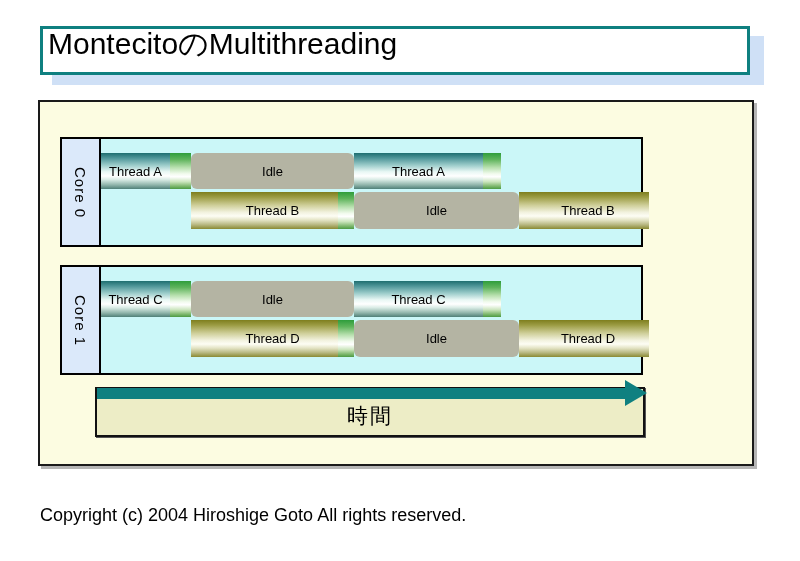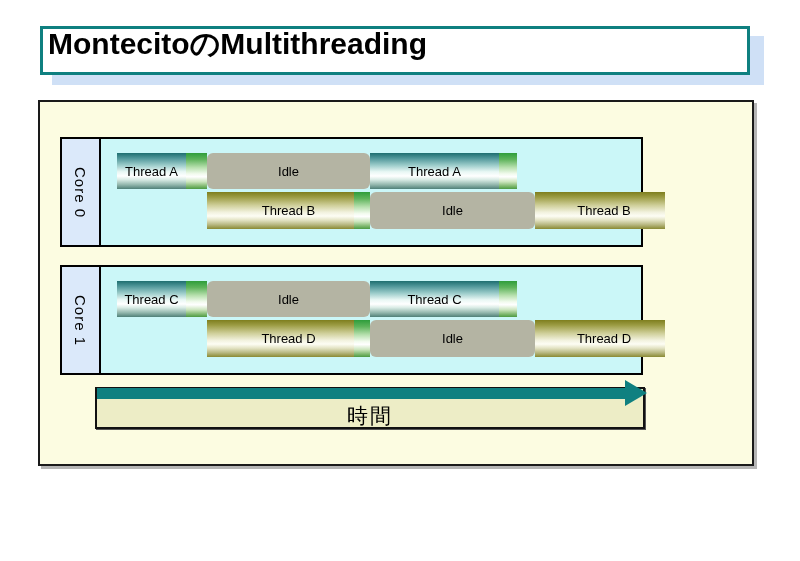--- a/index.html
+++ b/index.html
@@ -11,21 +11,21 @@
   .title-shadow{
     position:absolute;left:52px;top:36px;width:712px;height:49px;
     background:#cfe0f6;
   }
   .title-box{
     position:absolute;left:40px;top:26px;width:710px;height:49px;
     background:#ffffff;border:3px solid #0f8080;box-sizing:border-box;
     display:flex;align-items:center;
   }
   .title-text{
-    margin:0;padding:0 0 12px 5px;font-size:30px;font-weight:700;
+    margin:0;padding:0 0 12px 5px;font-size:30px;font-weight:400;
     letter-spacing:0px;white-space:nowrap;text-align:right;
   }
   
   .board{
     position:absolute;left:38px;top:100px;width:716px;height:366px;
     background:#fcfce1;border:2px solid #1a1a1a;box-sizing:border-box;
     box-shadow:3px 3px 0 rgba(120,120,120,.55);
   }
   .core-panel{
     position:absolute;left:20px;width:583px;height:110px;
@@ -35,21 +35,21 @@
   .core-panel.core-1{top:163px;}
   .core-label{
     position:absolute;left:0;top:0;bottom:0;width:37px;
     background:#dbe9fa;border-right:2px solid #000;
     display:flex;align-items:center;justify-content:center;
   }
   .core-label span{
     transform:rotate(90deg);white-space:nowrap;font-size:15px;letter-spacing:1px;
   }
   .lane{position:absolute;left:39px;top:0;right:0;bottom:0;}
-  .row{position:absolute;left:16px;width:437px;}
+  .row{position:absolute;left:0;width:437px;}
   .row-1{top:14px;height:36px;}
   .row-2{top:53px;height:37px;}
   .seg{
     position:absolute;top:0;bottom:0;
     display:flex;align-items:center;justify-content:center;overflow:hidden;
   }
   .seg-label{font-size:13px;color:#000;white-space:nowrap;}
   .seg.teal{
     background:linear-gradient(to bottom,#1e6e70 0%,#4e9598 14%,#9cccca 34%,
       #e8f7f4 52%,#ffffff 64%,#d9ebe5 74%,#93b7ad 88%,#4f8078 100%);
@@ -59,21 +59,21 @@
       #f2f2df 55%,#fdfdf4 65%,#e3e3c4 76%,#b9b983 88%,#8a8a33 100%);
     padding-left:8px;
   }
   .seg.green{
     background:linear-gradient(to bottom,#2e9d3b 0%,#5fb45c 18%,#b7e0ae 40%,
       #f2fbee 58%,#ffffff 66%,#cbe5bd 80%,#7fb86f 92%,#4c9b43 100%);
   }
   .seg.idle{background:#b4b4a3;border-radius:6px;}
   
   .time-band{
-    position:absolute;left:55px;top:285px;width:550px;height:42px;
+    position:absolute;left:55px;top:285px;width:550px;height:50px;
     background:#ededc6;border:2px solid #111;box-sizing:border-box;
     box-shadow:1px 1px 0 #555;
   }
   .time-shaft{
     position:absolute;left:0;right:16px;top:-1px;height:11px;background:#0f8080;
   }
   .time-head{
     position:absolute;right:-4px;top:-9px;width:0;height:0;
     border-top:13px solid transparent;border-bottom:13px solid transparent;
     border-left:22px solid #0f8080;
@@ -166,14 +166,15 @@
     </div>
 
     <div class="time-band">
       <div class="time-shaft"></div>
       <div class="time-head"></div>
       <div class="time-text">時間</div>
     </div>
 
   </div>
 
+  <div class="copyright">Copyright (c) 2004 Hiroshige Goto All rights reserved.</div>
 
 </div>
 
 </body></html>

